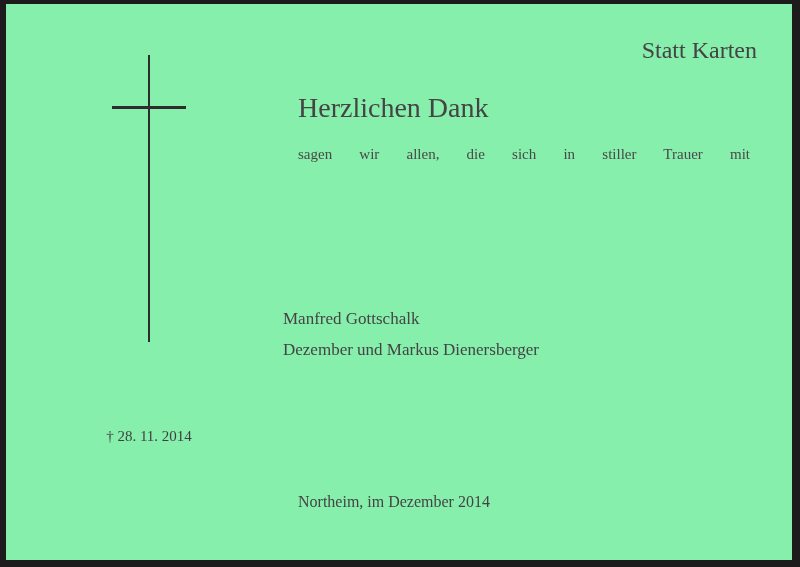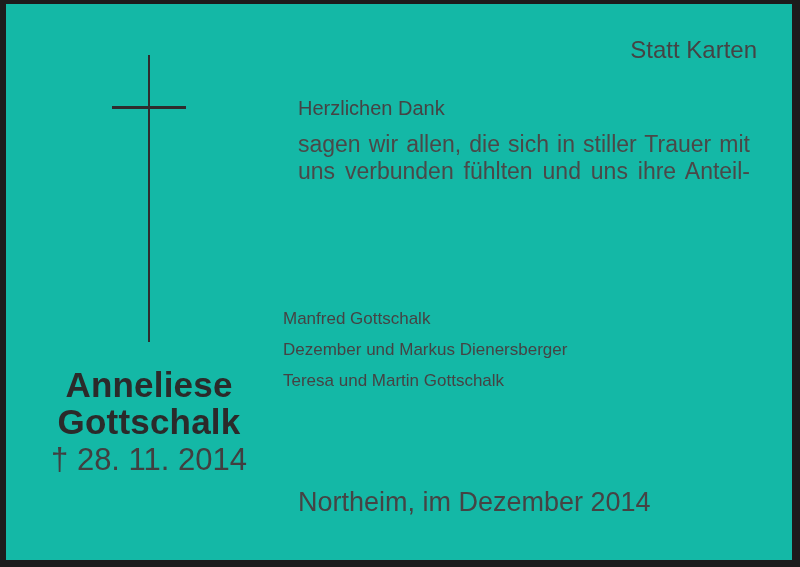--- a/index.html
+++ b/index.html
@@ -6,22 +6,23 @@
     margin: 0;
     padding: 0;
     background: #ffffff;
     font-family: "Liberation Sans", sans-serif;
   }
 
   .card {
     position: relative;
     width: 800px;
     height: 567px;
-    background: #14b8a6;
+    background: #86efac;
     overflow: hidden;
+    font-family: Liberation Serif, serif;
   }
 
   
   .frame {
     position: absolute;
     inset: 0;
     box-sizing: border-box;
     border-style: solid;
     border-width: 4px 8px 7px 6px;
     border-color: #1d1b1c;
@@ -60,55 +61,55 @@
     color: #2b2a2a;
     font-size: 35px;
     line-height: 37px;
     font-weight: bold;
     letter-spacing: 0.2px;
   }
 
   .death-date {
     position: absolute;
     left: 20px;
-    top: 447px;
+    top: 423px;
     width: 258px;
     text-align: center;
     color: #413f40;
-    font-size: 31px;
+    font-size: 15px;
     line-height: 26px;
   }
 
   
   .statt-karten {
     position: absolute;
     top: 37px;
     right: 43px;
     color: #454344;
     font-size: 24px;
     line-height: 26px;
   }
 
   .heading {
     position: absolute;
     left: 298px;
     top: 93px;
     width: 452px;
     color: #454344;
-    font-size: 20px;
+    font-size: 28px;
     line-height: 30px;
   }
 
   .body-par {
     position: absolute;
     left: 298px;
-    top: 131px;
+    top: 141px;
     width: 452px;
     color: #4a4848;
-    font-size: 23px;
+    font-size: 15px;
     line-height: 26.7px;
   }
   .body-line {
     white-space: normal;
   }
   .body-line.jfull {
     text-align: justify;
     text-align-last: justify;
     -moz-text-align-last: justify;
   }
@@ -122,51 +123,45 @@
     font-size: 17px;
     line-height: 31px;
   }
 
   .place-date {
     position: absolute;
     left: 298px;
     top: 489px;
     width: 452px;
     color: #454344;
-    font-size: 27px;
+    font-size: 16px;
     line-height: 26px;
   }
 </style>
 </head>
 <body>
 
 <div class="card">
   <div class="frame"></div>
 
   <div class="statt-karten">Statt Karten</div>
 
   <div class="cross">
     <div class="cross-v"></div>
     <div class="cross-h"></div>
   </div>
 
-  <div class="name-block">
-    <div>Anneliese</div>
-    <div>Gottschalk</div>
-  </div>
 
   <div class="death-date">† 28. 11. 2014</div>
 
   <div class="heading">Herzlichen Dank</div>
 
   <div class="body-par">
     <div class="body-line jfull">sagen wir allen, die sich in stiller Trauer mit</div>
-    <div class="body-line jfull">uns verbunden fühlten und uns ihre Anteil-</div>
   </div>
 
   <div class="mourners">
     <div>Manfred Gottschalk</div>
     <div>Dezember und Markus Dienersberger</div>
-    <div>Teresa und Martin Gottschalk</div>
   </div>
 
   <div class="place-date">Northeim, im Dezember 2014</div>
 </div>
 
 </body></html>

